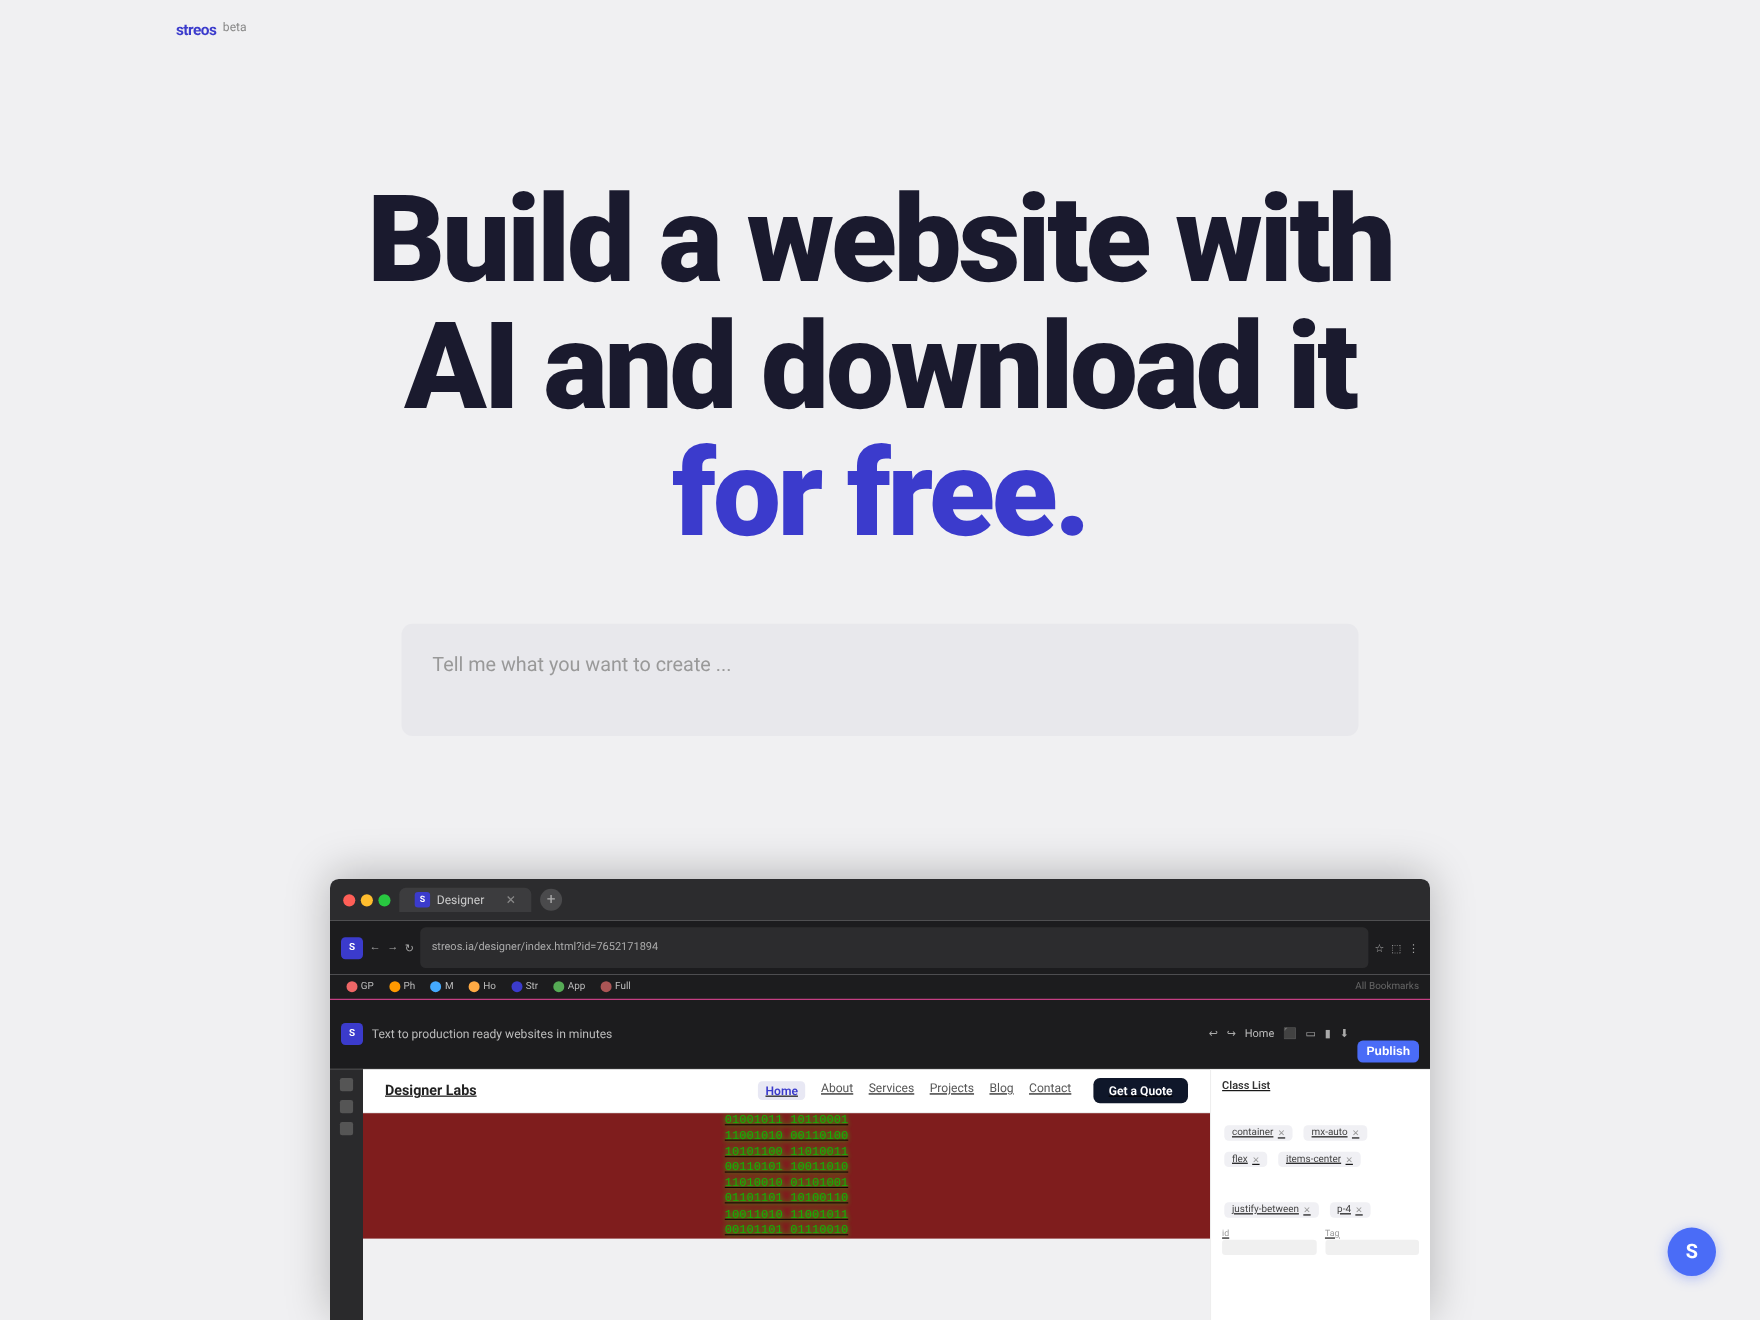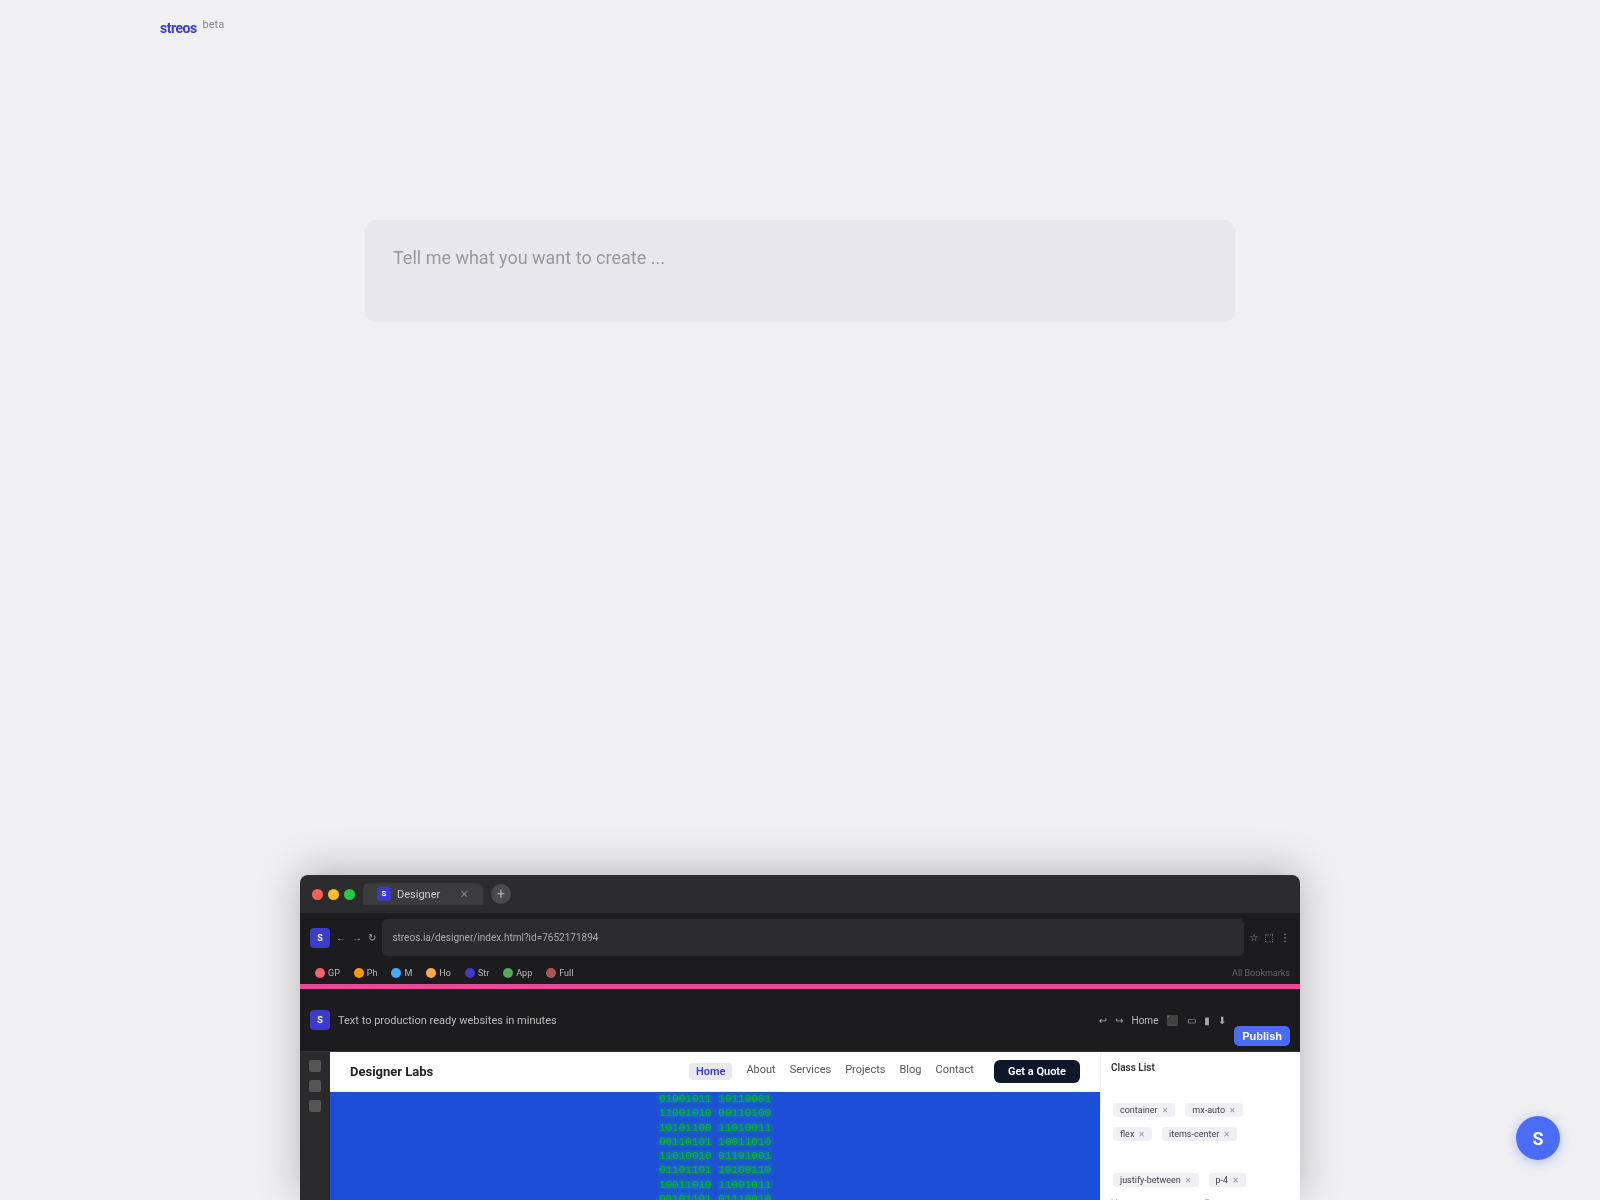--- a/index.html
+++ b/index.html
@@ -218,21 +218,21 @@
     
     .bookmarks-bar {
       background: #1c1c1e;
       padding: 4px 10px;
       display: flex;
       align-items: center;
       gap: 4px;
       flex-wrap: wrap;
       font-size: 9px;
       color: #bbb;
-      border-bottom: 5px solid #ec4899;
+      border-bottom: 1px solid #ec4899;
     }
 
     .bm-item {
       display: flex;
       align-items: center;
       gap: 3px;
       padding: 2px 5px;
       border-radius: 3px;
       cursor: pointer;
     }
@@ -270,21 +270,22 @@
       border-radius: 5px;
       font-size: 11px;
       cursor: pointer;
       font-weight: 600;
       margin-top: 32px;
     }
 
     
     .inner-website {
       display: flex;
-      height: 148px;
+      height: 228px;
+      text-decoration: underline;
     }
 
     .inner-sidebar {
       width: 30px;
       background: #2a2a2c;
       display: flex;
       flex-direction: column;
       align-items: center;
       padding: 8px 0;
       gap: 8px;
@@ -330,21 +331,21 @@
     .website-cta {
       background: #0f172a;
       color: white;
       padding: 5px 14px;
       border-radius: 6px;
       font-size: 11px;
       font-weight: 600;
     }
 
     .matrix-bg {
-      background: #1d4ed8;
+      background: #7f1d1d;
       flex: 1;
       position: relative;
       overflow: hidden;
       display: flex;
       align-items: center;
       justify-content: center;
     }
 
     .matrix-text {
       font-family: 'Courier New', monospace;
@@ -439,20 +440,25 @@
 <body>
 
 <nav class="navbar">
   <div class="logo-container">
     <span class="logo-text">streos</span>
     <span class="beta-badge">beta</span>
   </div>
 </nav>
 
 <section class="hero">
+  <h1 class="hero-title">
+    <span>Build a website with</span><br>
+    <span>AI and download it</span><br>
+    <span class="highlight">for free.</span>
+  </h1>
 
   <div class="input-container">
     <textarea class="prompt-input" rows="2" placeholder="Tell me what you want to create ..." style=""></textarea>
   </div>
 </section>
 
 <div class="browser-preview">
 
   <div class="browser-chrome">
     <div class="browser-traffic-lights">

